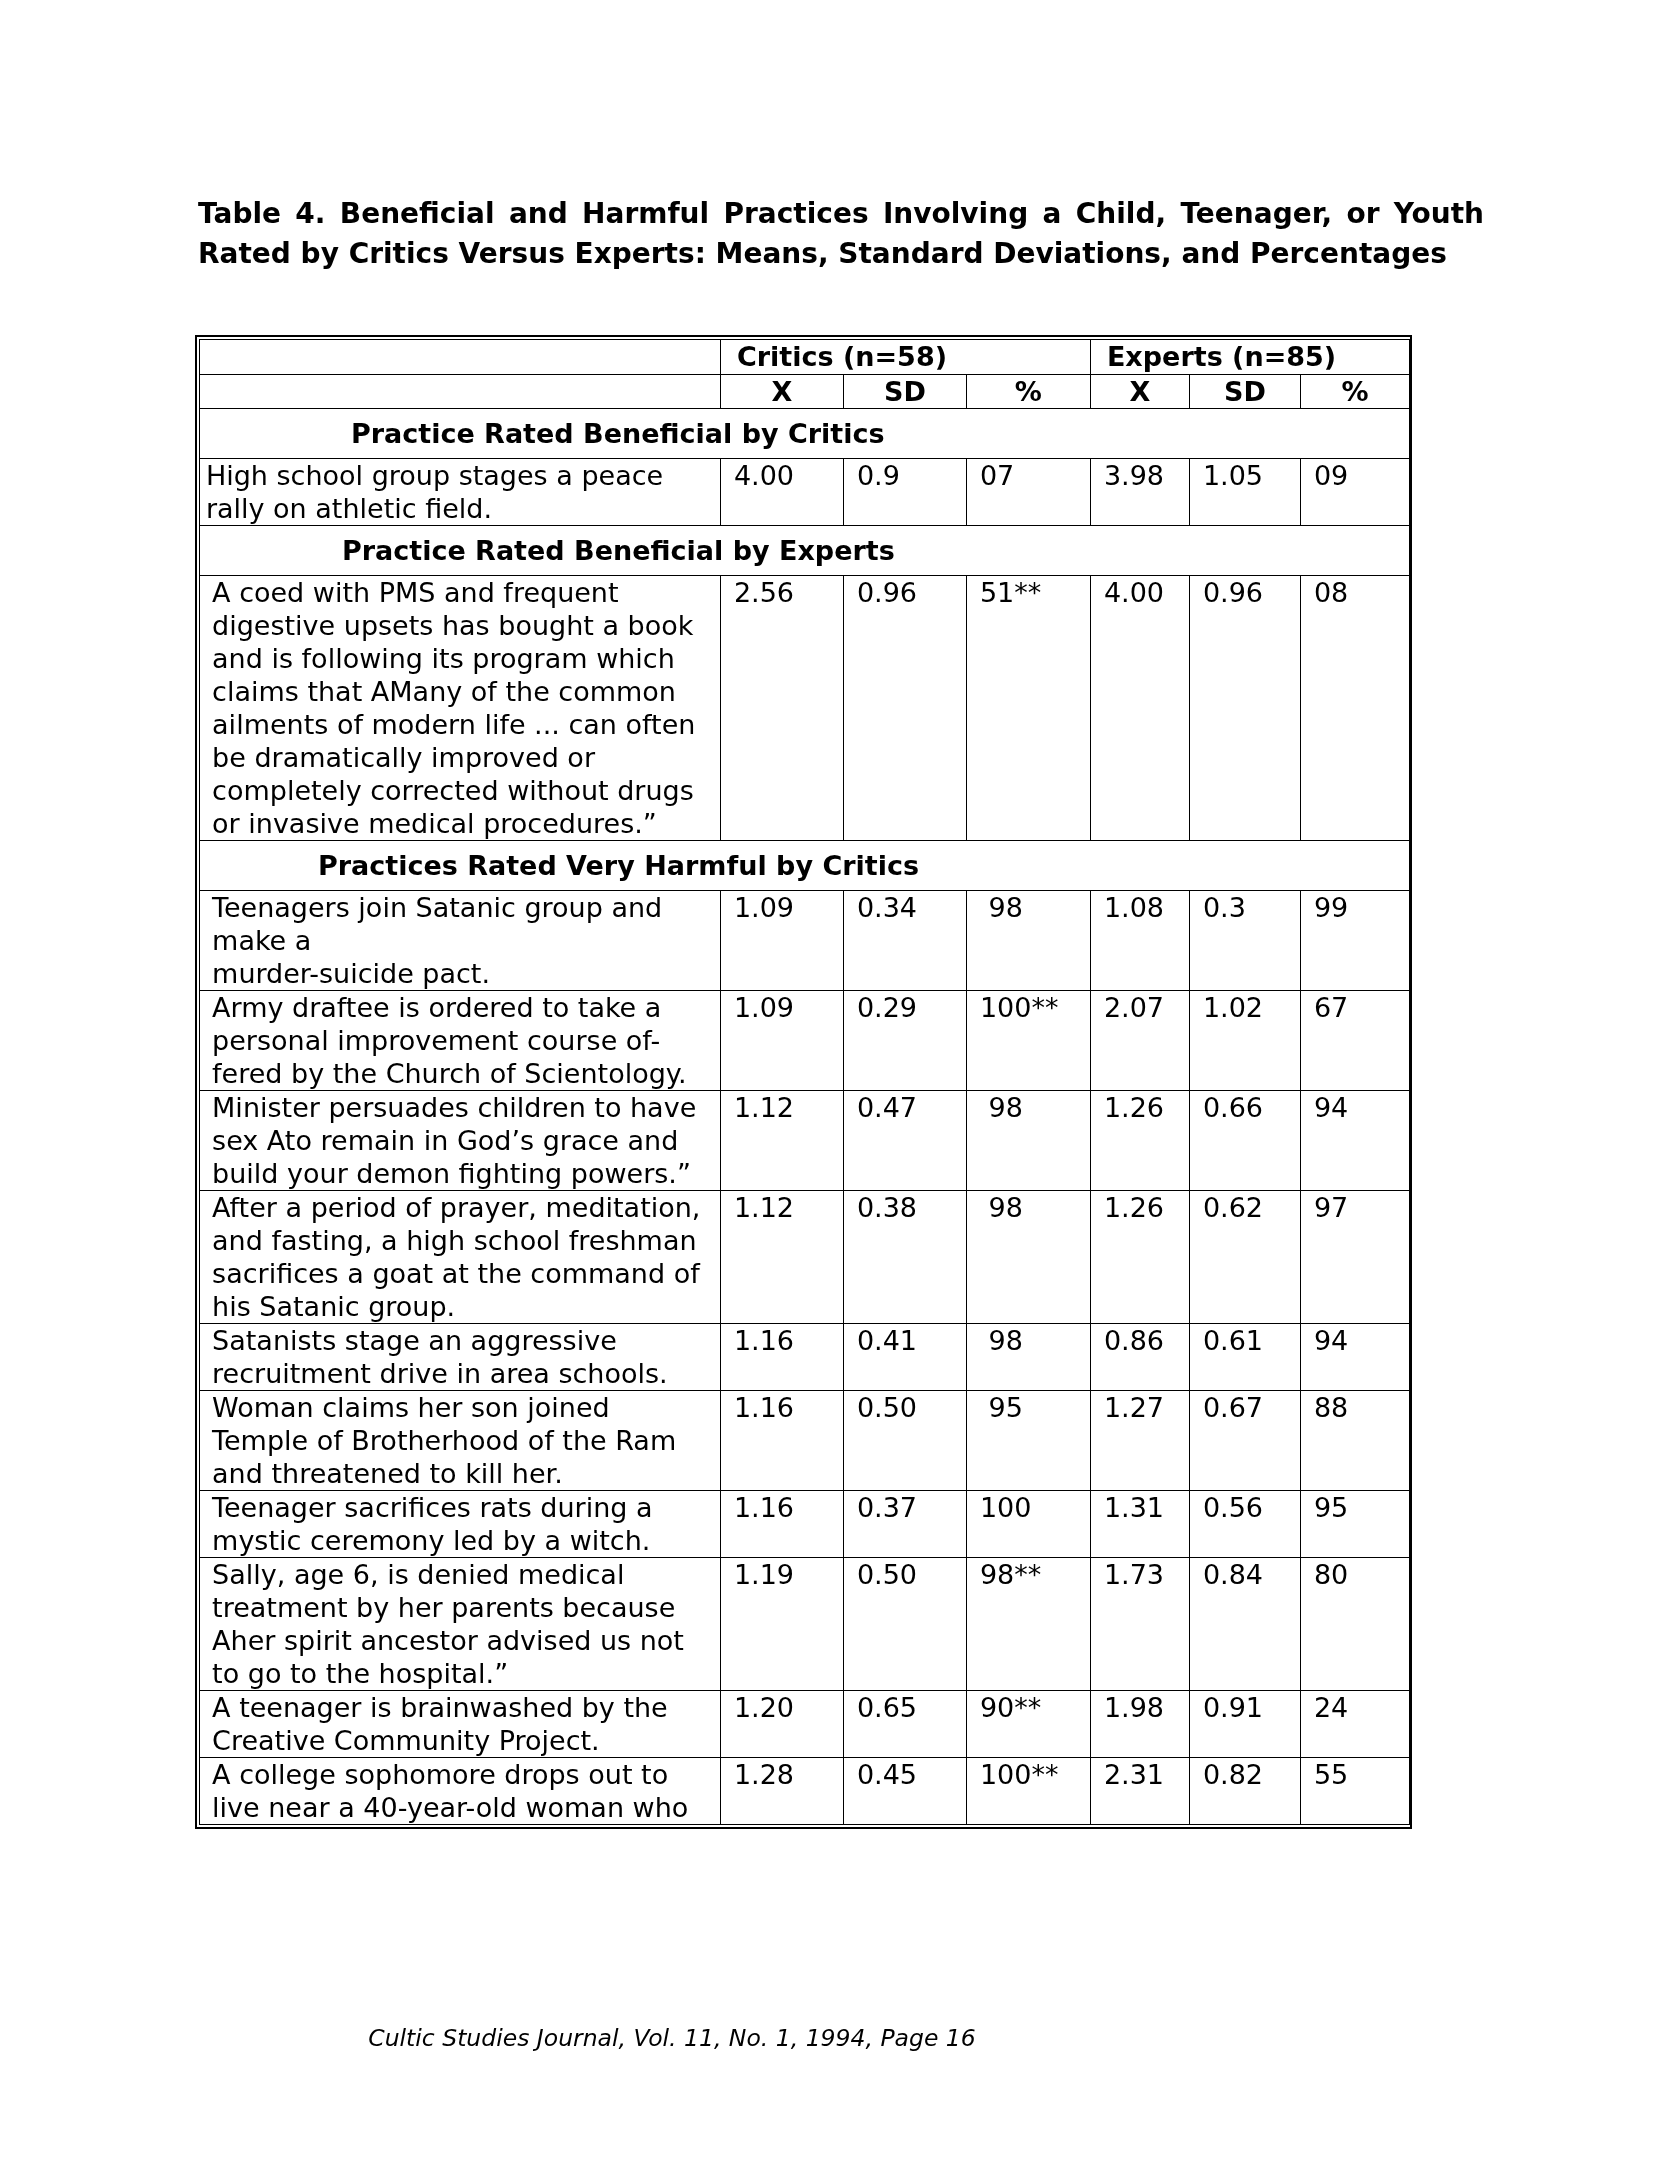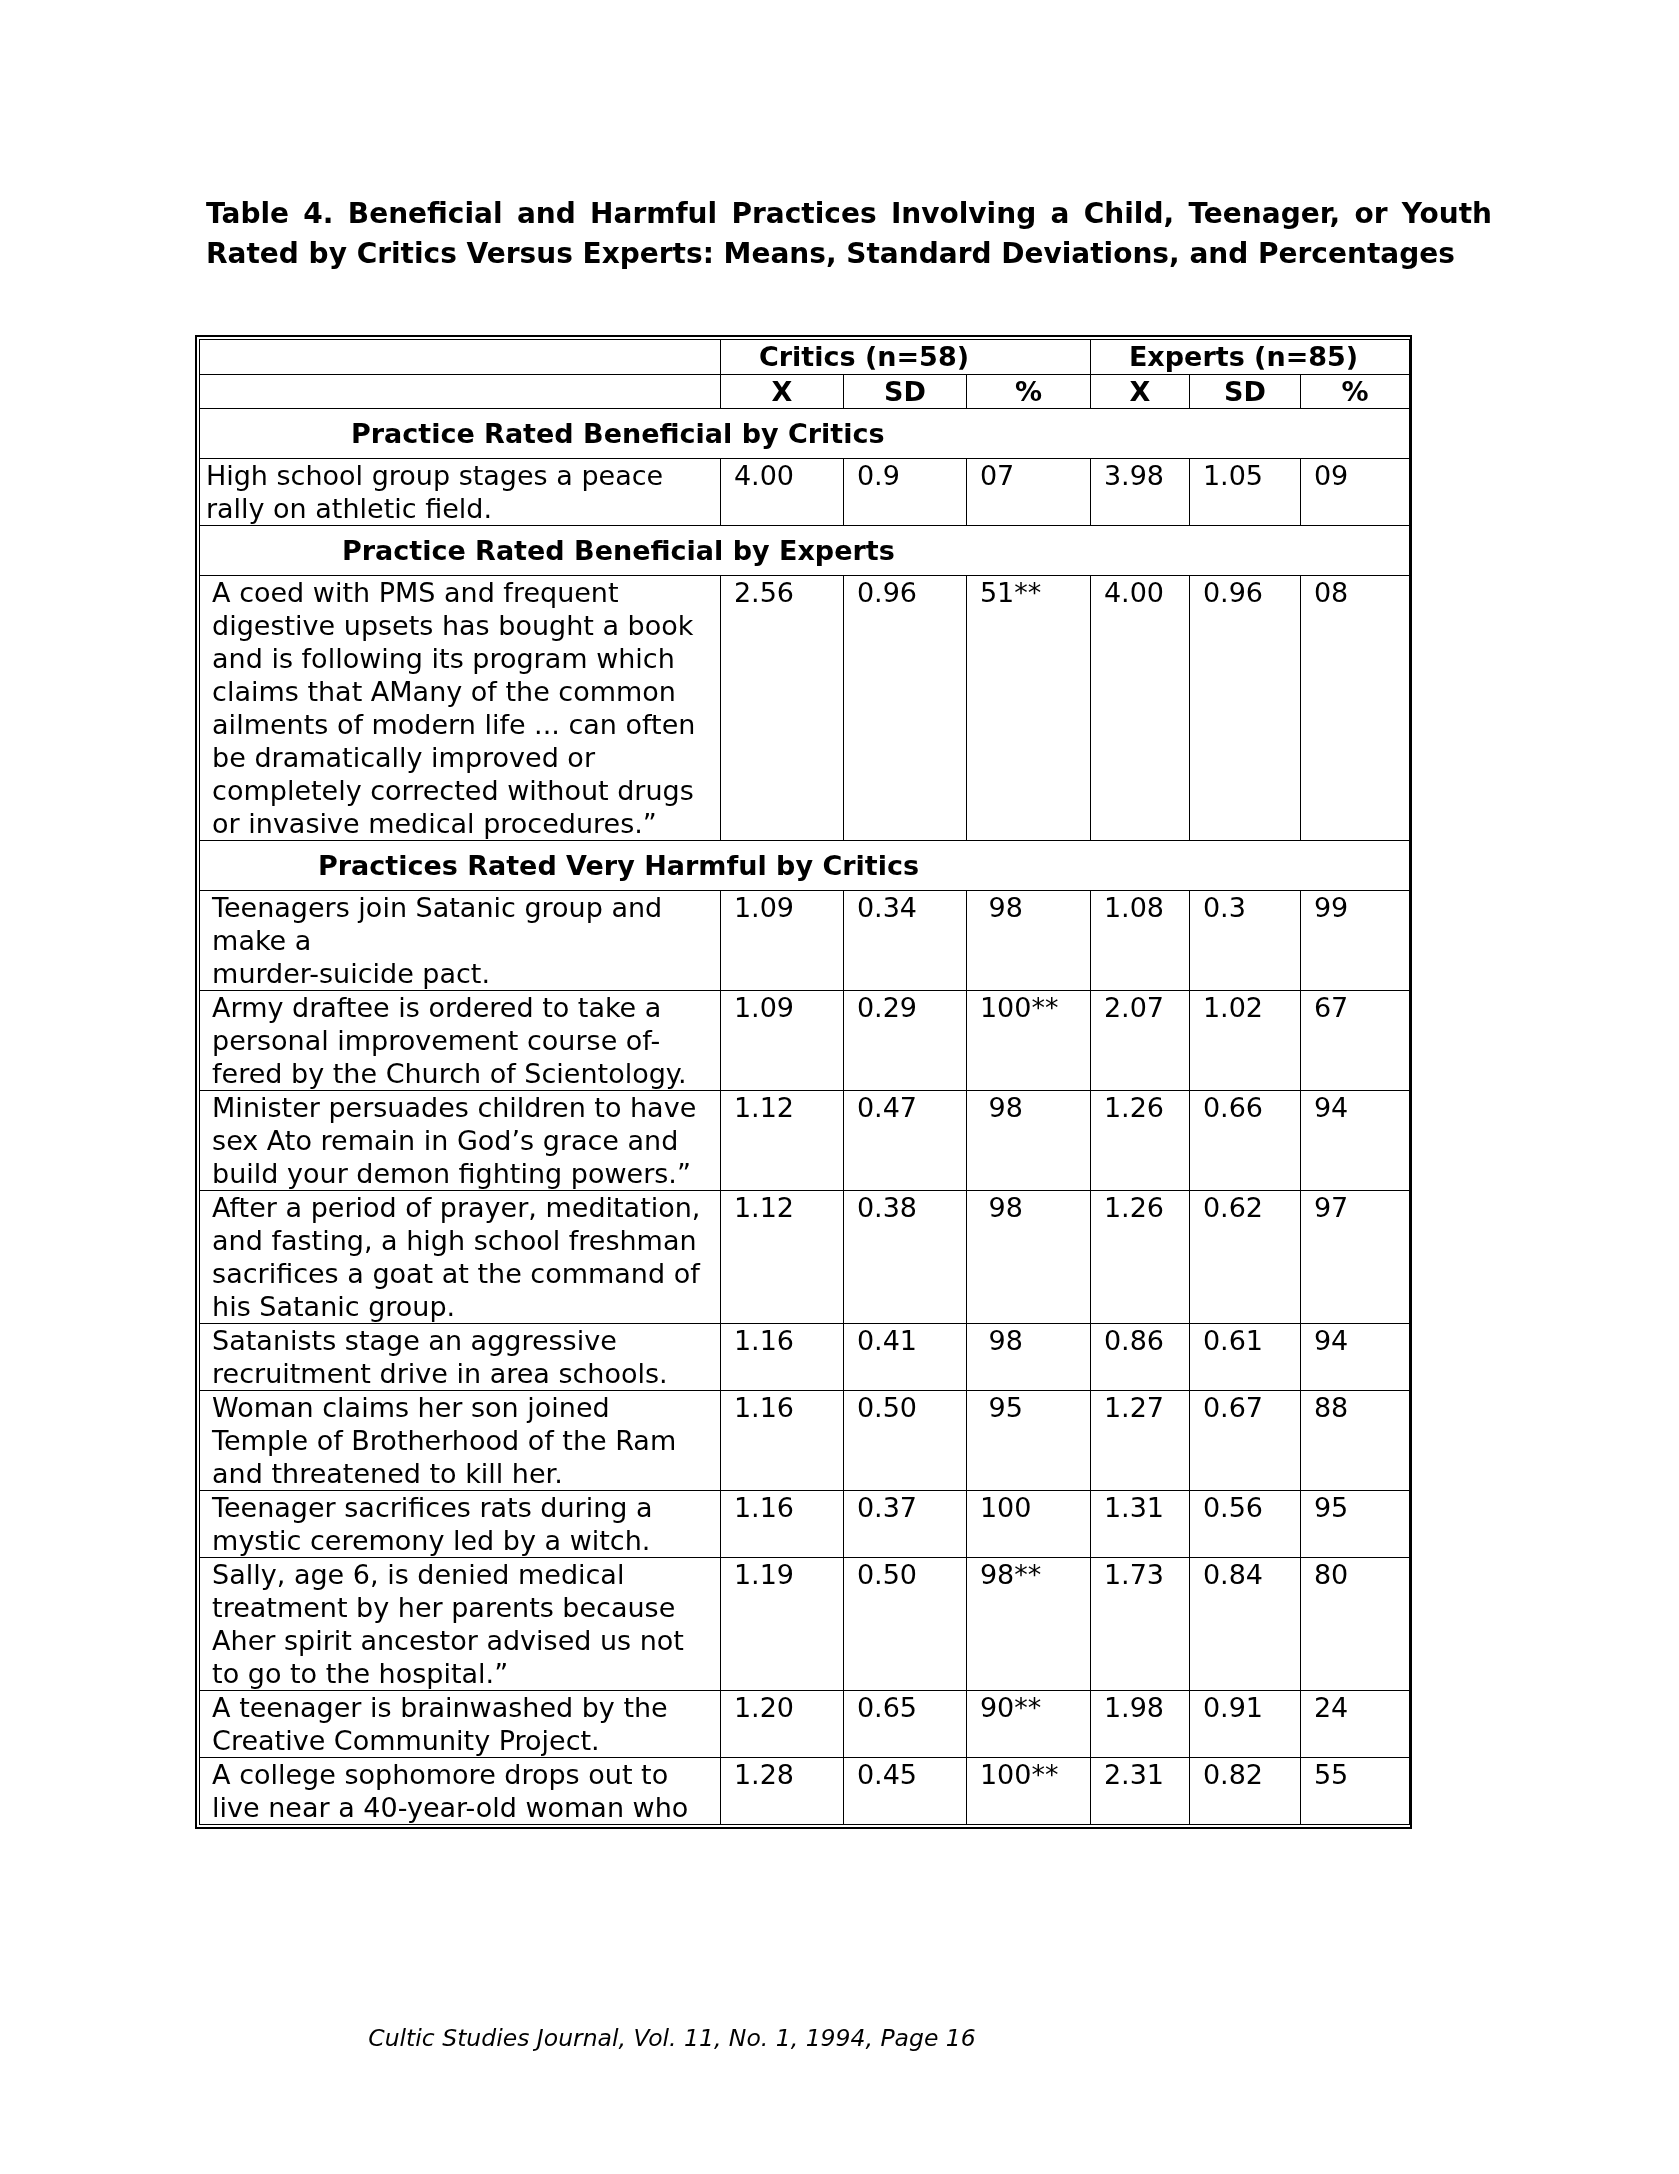--- a/index.html
+++ b/index.html
@@ -1,24 +1,24 @@
 <!DOCTYPE html>
 <html style="font-size:15px"><head>
 <meta charset="utf-8">
 <style>
   html, body { margin:0; padding:0; background:#ffffff; }
   body { width:1680px; height:2174px; position:relative; font-family:"DejaVu Sans", sans-serif; color:#000; }
-  .title { position:absolute; left:206px; top:194px; width:1286px; font-weight:bold; font-size:28px; line-height:40px; text-align:justify; text-align-last:left; }
+  .title { position:absolute; left:198px; top:194px; width:1286px; font-weight:bold; font-size:28px; line-height:40px; text-align:justify; text-align-last:left; }
   .title .l1 { display:block; text-align:justify; text-align-last:justify; }
   .title .l2 { display:block; }
   .tbl-wrap { position:absolute; left:195px; top:335px; width:1217px; border:2.8px double #000; box-sizing:border-box; padding:1.9px; }
   table { border-collapse:collapse; width:100%; table-layout:fixed; font-size:27px; line-height:33px; }
   td, th { border:1.9px solid #000; vertical-align:top; padding:0 7.5px 0 12.2px; font-weight:normal; text-align:left; }
   th { font-weight:bold; }
-  .h1 th { height:34px; padding-left:38px; }
+  .h1 th { height:34px; padding-left:16px; }
   .h2 th { height:33px; text-align:center; padding:0; }
   .sec td { font-weight:bold; height:33px; padding:8px; }
   .sec td span { display:inline-block; }
   td.num { padding-left:13px; white-space:pre; }
   .footer { position:absolute; left:0; width:1344px; top:2024px; text-align:center; font-style:italic; font-size:23.5px; }
 </style>
 </head>
 <body>
 
 <div class="title">

